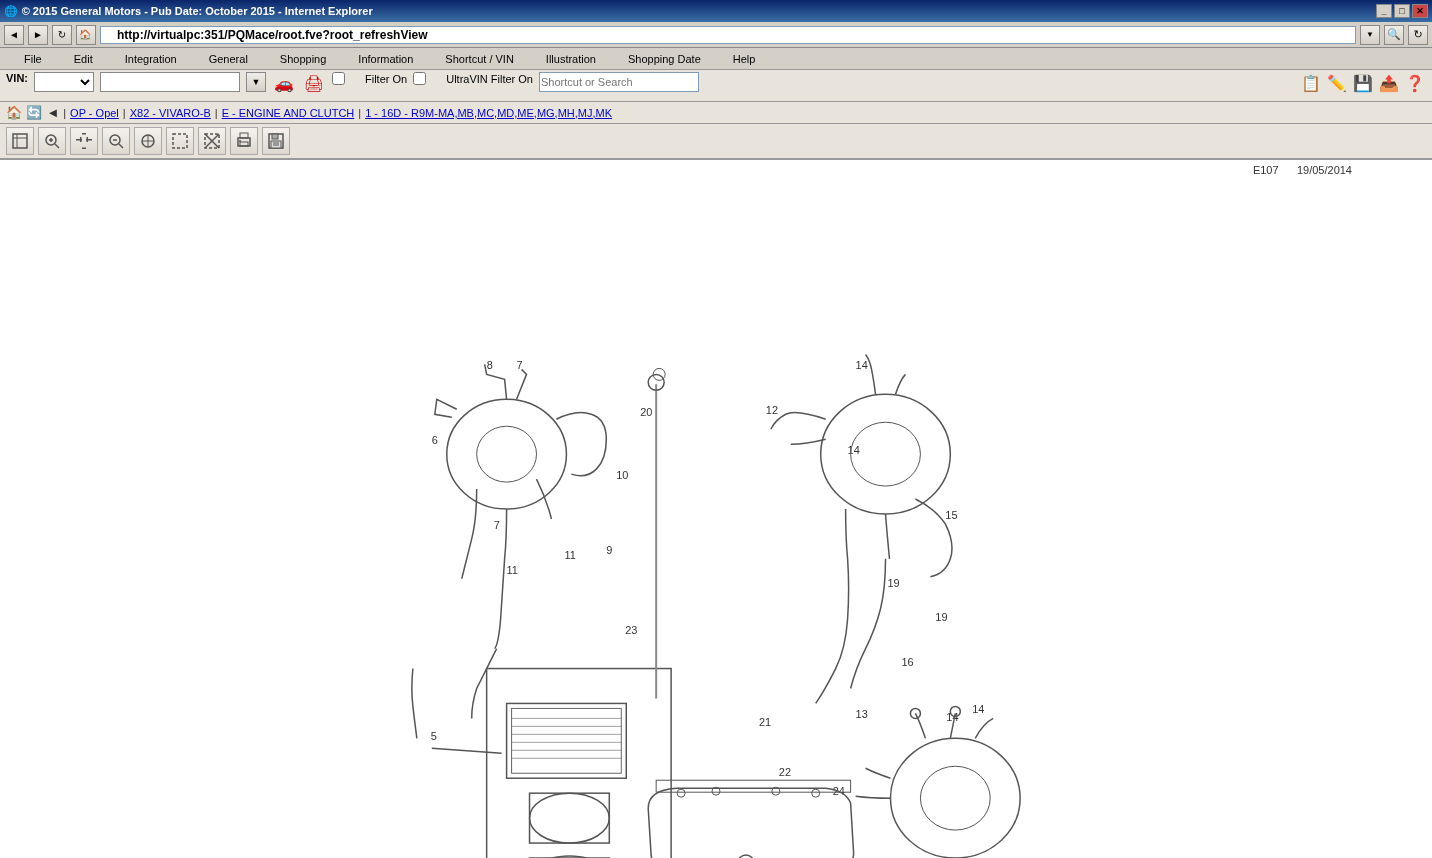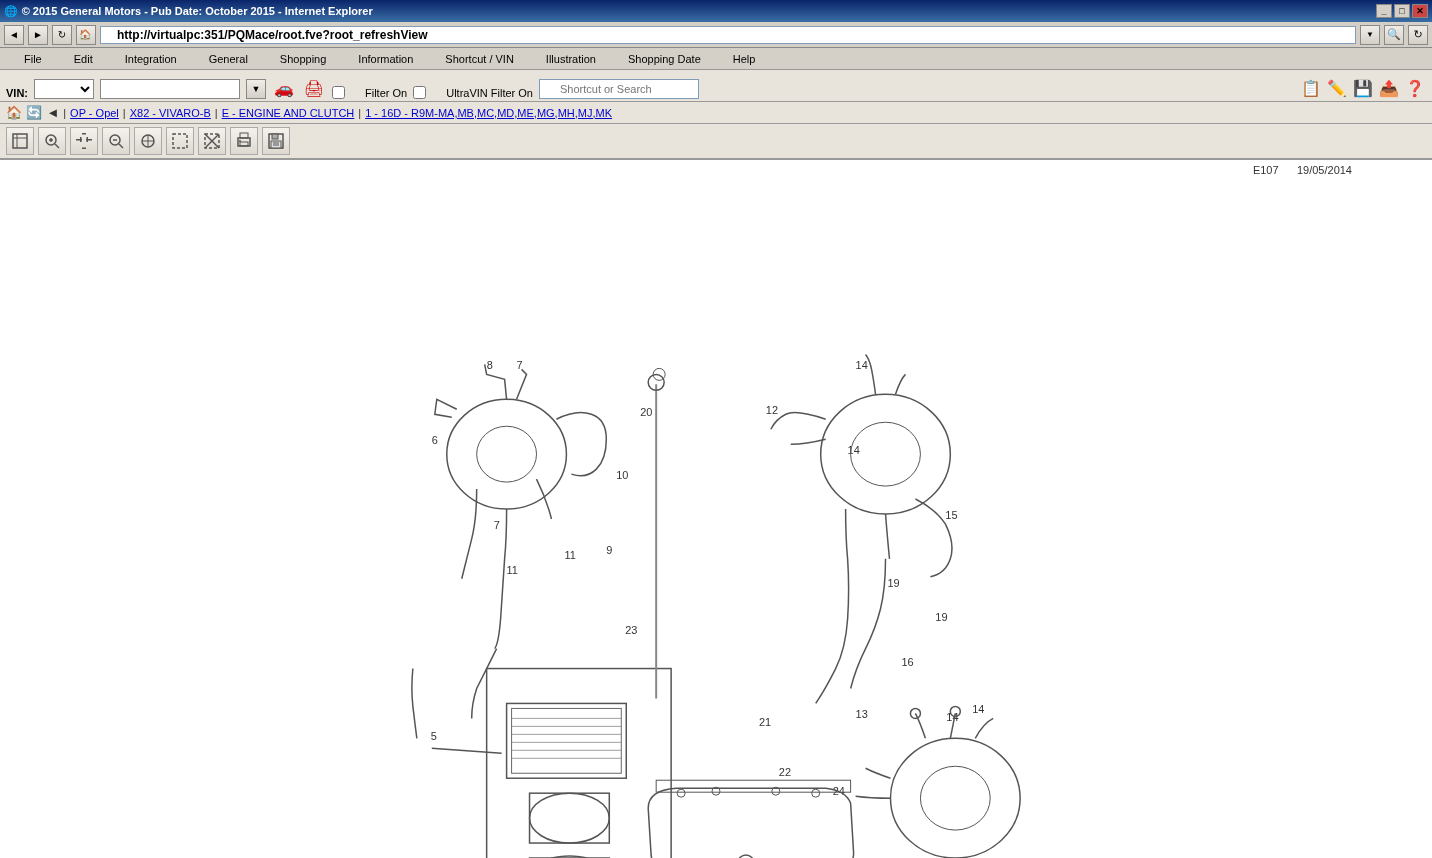--- a/index.html
+++ b/index.html
@@ -70,21 +70,21 @@
       padding: 2px 8px;
       cursor: pointer;
       font-size: 11px;
     }
 
     
     #toolbar {
       background: #e8e4dc;
       height: 32px;
       display: flex;
-      align-items: flex-end;
+      align-items: flex-start;
       padding: 2px 6px;
       gap: 6px;
       border-bottom: 1px solid #999;
     }
     .vin-label { font-size: 11px; font-weight: bold; }
     .vin-select {
       width: 60px; height: 20px;
       border: 1px solid #888;
       background: white;
       font-size: 11px;
@@ -109,21 +109,21 @@
       cursor: pointer;
       display: flex; align-items: center; justify-content: center;
       font-size: 14px;
     }
     .checkbox-group { display: flex; align-items: center; gap: 20px; font-size: 11px; }
     .search-shortcut {
       width: 160px; height: 20px;
       border: 1px solid #7f9db9;
       background: white;
       font-size: 11px;
-      padding: 0 20px;
+      padding: 0 1px;
       color: #666;
     }
     .spacer { flex: 1; }
     .toolbar-right-icons { display: flex; gap: 4px; align-items: center; }
     .right-icon-btn {
       width: 22px; height: 22px;
       cursor: pointer;
       display: flex; align-items: center; justify-content: center;
       font-size: 16px;
     }

